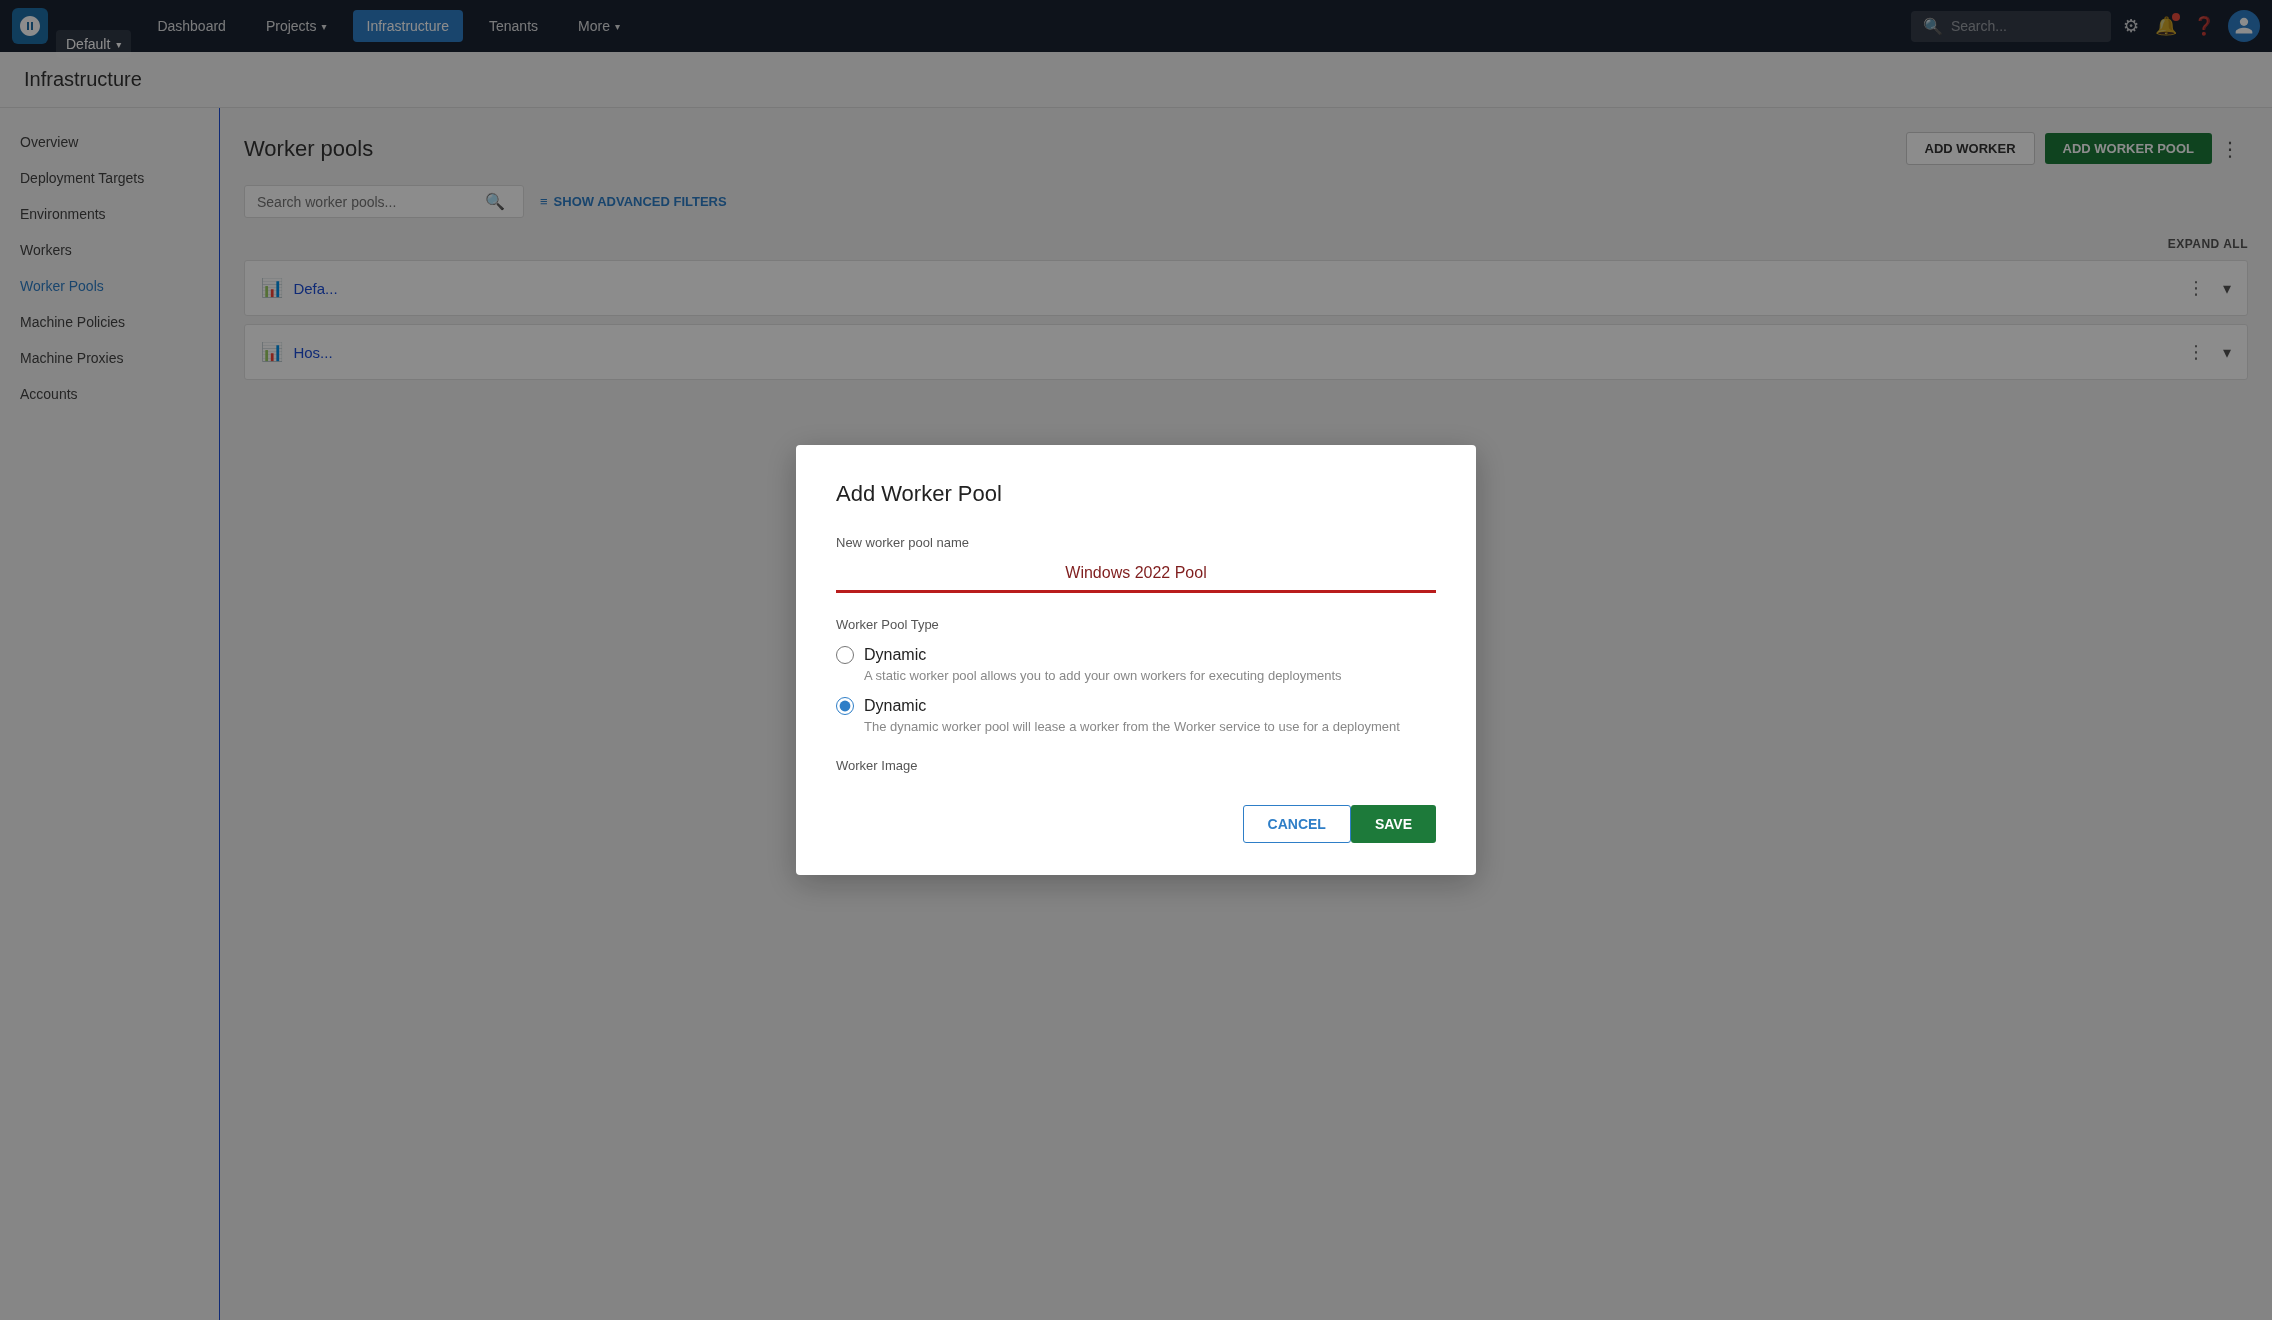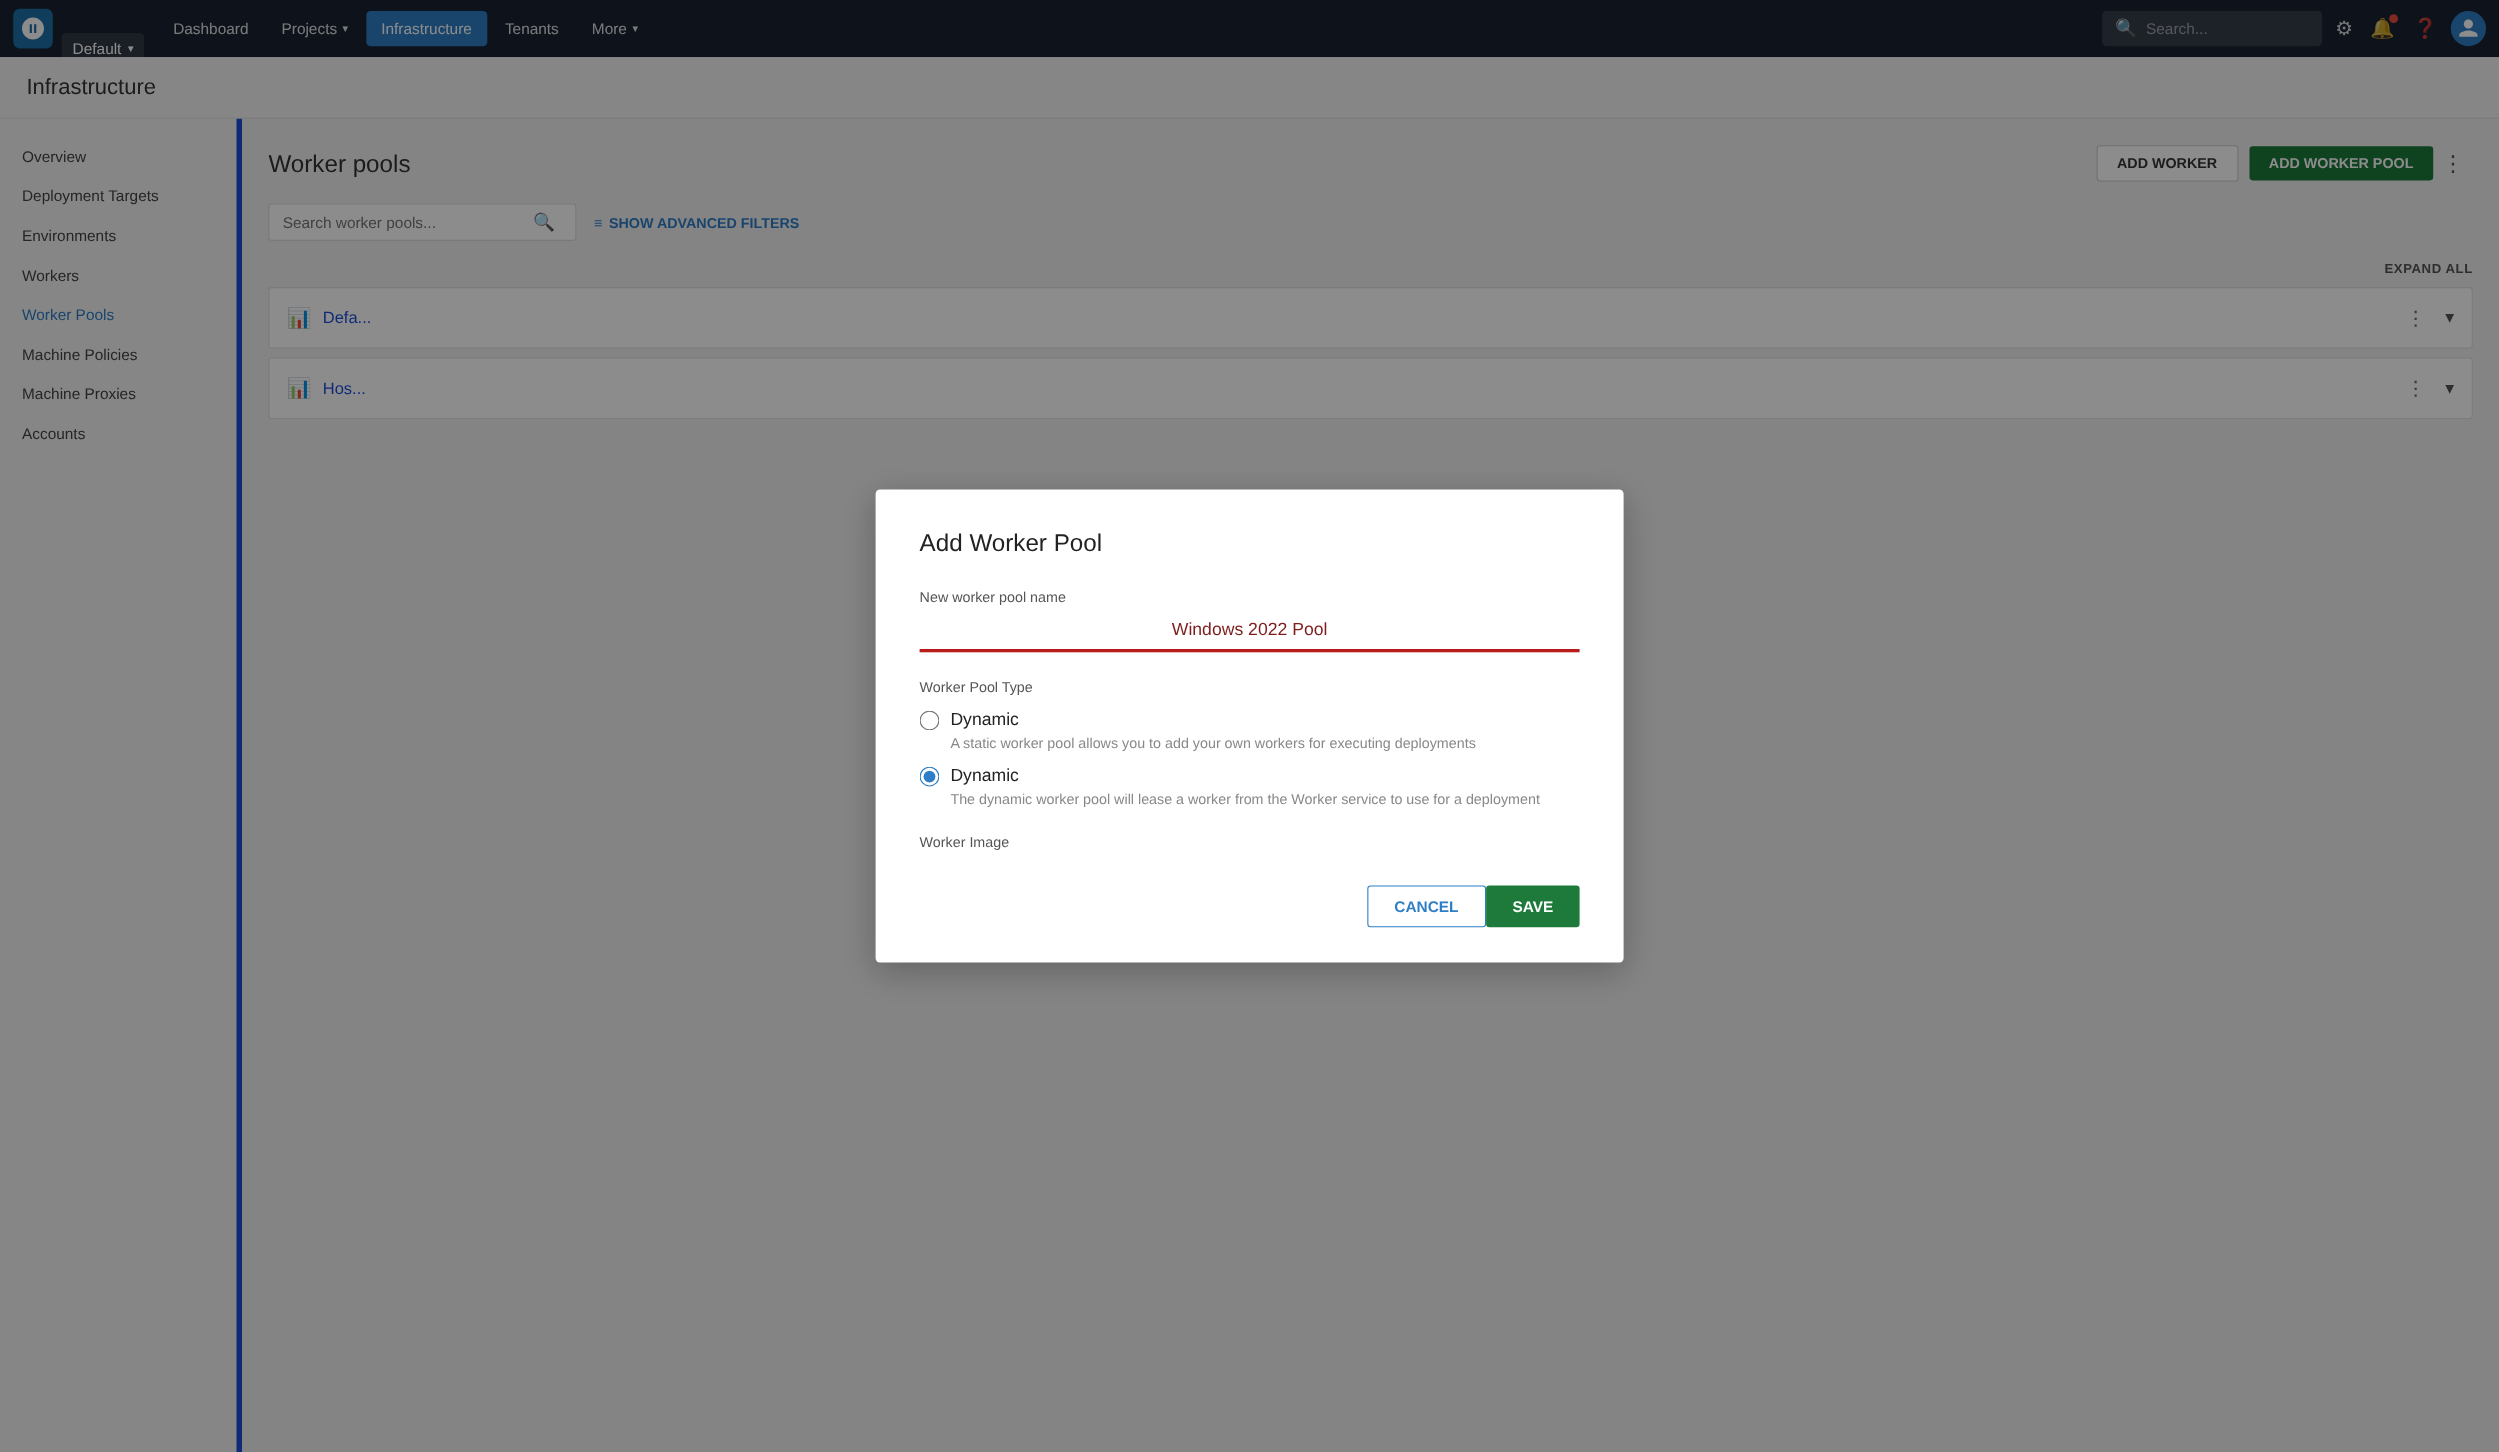--- a/index.html
+++ b/index.html
@@ -26,21 +26,21 @@
     .navbar-brand-btn {
       display: flex; align-items: center; gap: 6px;
       background: rgba(255,255,255,0.1);
       border: none; border-radius: 4px;
       color: white; font-size: 14px;
       padding: 6px 10px; cursor: pointer;
       margin-right: 8px;
       margin-top: 36px;
     }
     .navbar-brand-btn .chevron { font-size: 10px; }
-    .nav-links { display: flex; align-items: flex-start; gap: 2px; flex: 1; }
+    .nav-links { display: flex; align-items: flex-start; gap: 12px; flex: 1; }
     .nav-link {
       color: rgba(255,255,255,0.85);
       background: none; border: none;
       padding: 8px 14px;
       font-size: 14px; cursor: pointer;
       border-radius: 4px;
       display: flex; align-items: center; gap: 5px;
     }
     .nav-link.active {
       background: #2e7ec7;
@@ -89,21 +89,21 @@
 
     .content-area {
       display: flex;
       height: calc(100vh - 52px - 56px);
     }
 
     
     .sidebar {
       width: 220px;
       background: #f5f5f5;
-      border-right: 5px solid #1d4ed8;
+      border-right: 1px solid #1d4ed8;
       padding: 16px 0;
       flex-shrink: 0;
     }
     .sidebar-item {
       display: block;
       padding: 10px 20px;
       font-size: 14px;
       color: #444;
       cursor: pointer;
       text-decoration: none;

